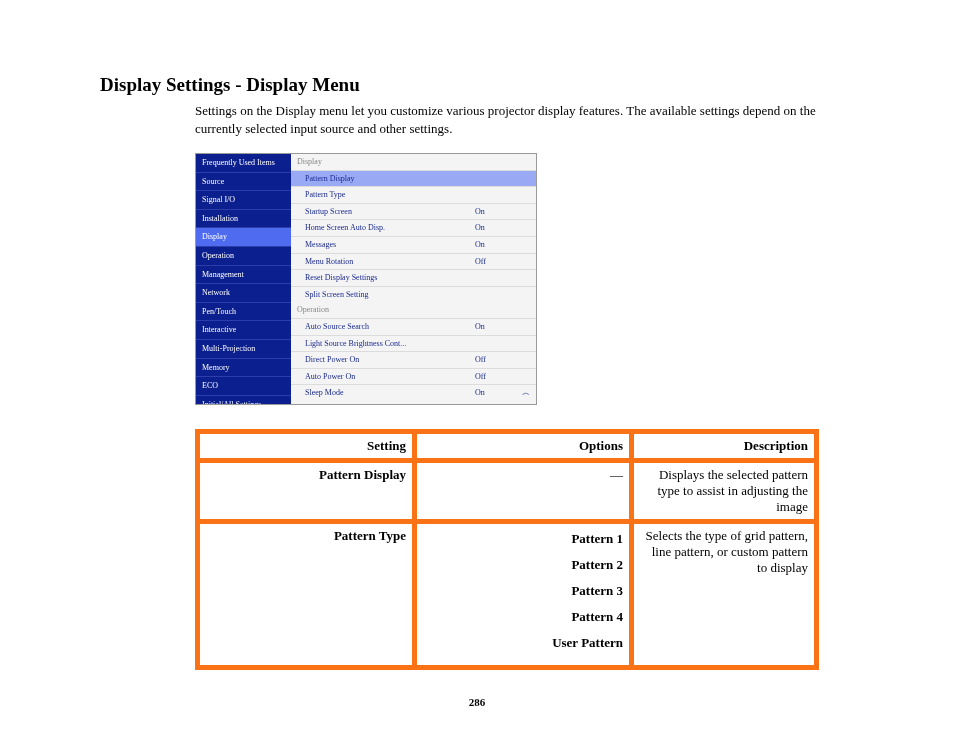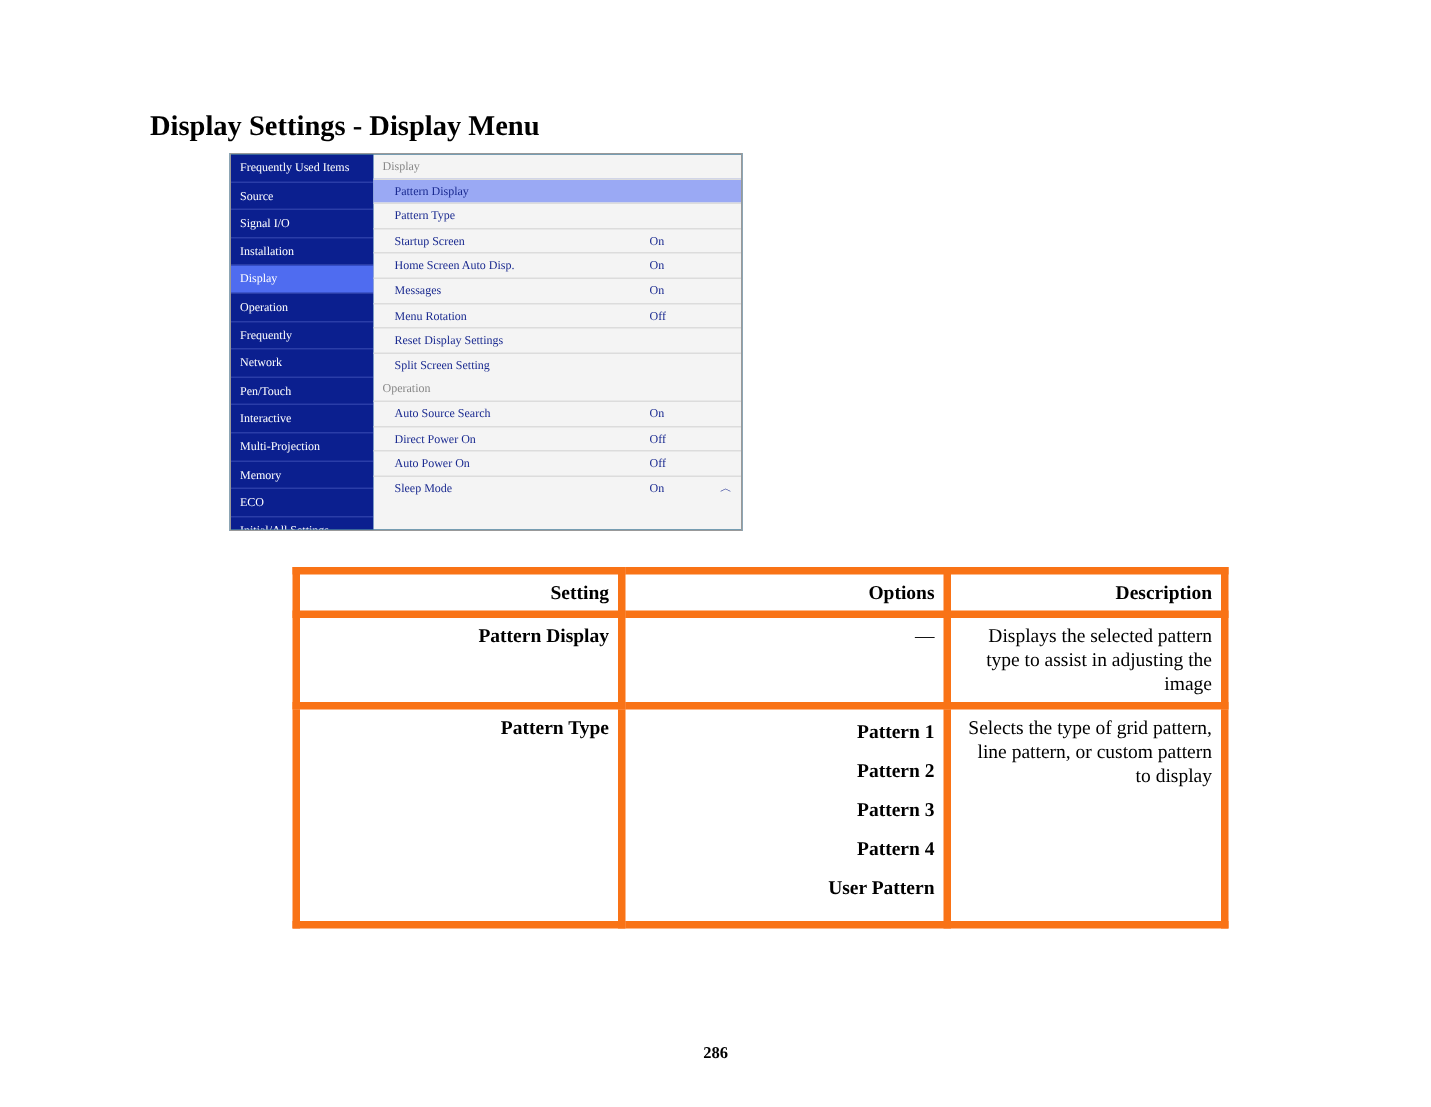--- a/index.html
+++ b/index.html
@@ -22,29 +22,29 @@
     font-weight: bold;
     margin: 14px 0 6px 0;
   }
   .intro {
     font-size: 13px;
     line-height: 1.35;
     margin: 0 0 16px 95px;
   }
   
   .figure {
-    margin-left: 53px;
+    margin-left: 95px;
     width: 340px;
     border: 1px solid #999;
     display: flex;
     font-size: 8px;
     line-height: 1.2;
     height: 250px;
     overflow: hidden;
-    background: #0369a1;
+    background: #f9a8d4;
   }
   .sidebar {
     width: 95px;
     background: #0b1f8f;
     color: #ffffff;
     display: flex;
     flex-direction: column;
   }
   .sidebar-item {
     padding: 4px 6px;
@@ -115,30 +115,31 @@
     text-align: center;
     font-size: 11px;
     font-weight: bold;
   }
 </style>
 </head>
 <body>
 
 <div class="page">
   <h1 class="title">Display Settings - Display Menu</h1>
+  <p class="intro">Settings on the Display menu let you customize various projector display features. The available settings depend on the currently selected input source and other settings.</p>
 
   <div class="figure">
     <div class="sidebar" id="sidebar">
         <div class="sidebar-item">Frequently Used Items</div>
         <div class="sidebar-item">Source</div>
         <div class="sidebar-item">Signal I/O</div>
         <div class="sidebar-item">Installation</div>
         <div class="sidebar-item selected">Display</div>
         <div class="sidebar-item">Operation</div>
-        <div class="sidebar-item">Frequently</div>
+        <div class="sidebar-item">Management</div>
         <div class="sidebar-item">Network</div>
         <div class="sidebar-item">Pen/Touch</div>
         <div class="sidebar-item">Interactive</div>
         <div class="sidebar-item">Multi-Projection</div>
         <div class="sidebar-item">Memory</div>
         <div class="sidebar-item">ECO</div>
         <div class="sidebar-item">Initial/All Settings</div>
       </div>
     <div class="panel" id="panel">
         <div class="panel-header">Display</div>
@@ -171,20 +172,24 @@
           <span class="val"></span>
         </div>
         <div class="panel-row">
           <span class="label">Split Screen Setting</span>
           <span class="val"></span>
         </div>
         <div class="panel-header">Operation</div>
         <div class="panel-row">
           <span class="label">Auto Source Search</span>
           <span class="val">On</span>
+        </div>
+        <div class="panel-row">
+          <span class="label">Light Source Brightness Cont...</span>
+          <span class="val"></span>
         </div>
         <div class="panel-row">
           <span class="label">Direct Power On</span>
           <span class="val">Off</span>
         </div>
         <div class="panel-row">
           <span class="label">Auto Power On</span>
           <span class="val">Off</span>
         </div>
         <div class="panel-row">

